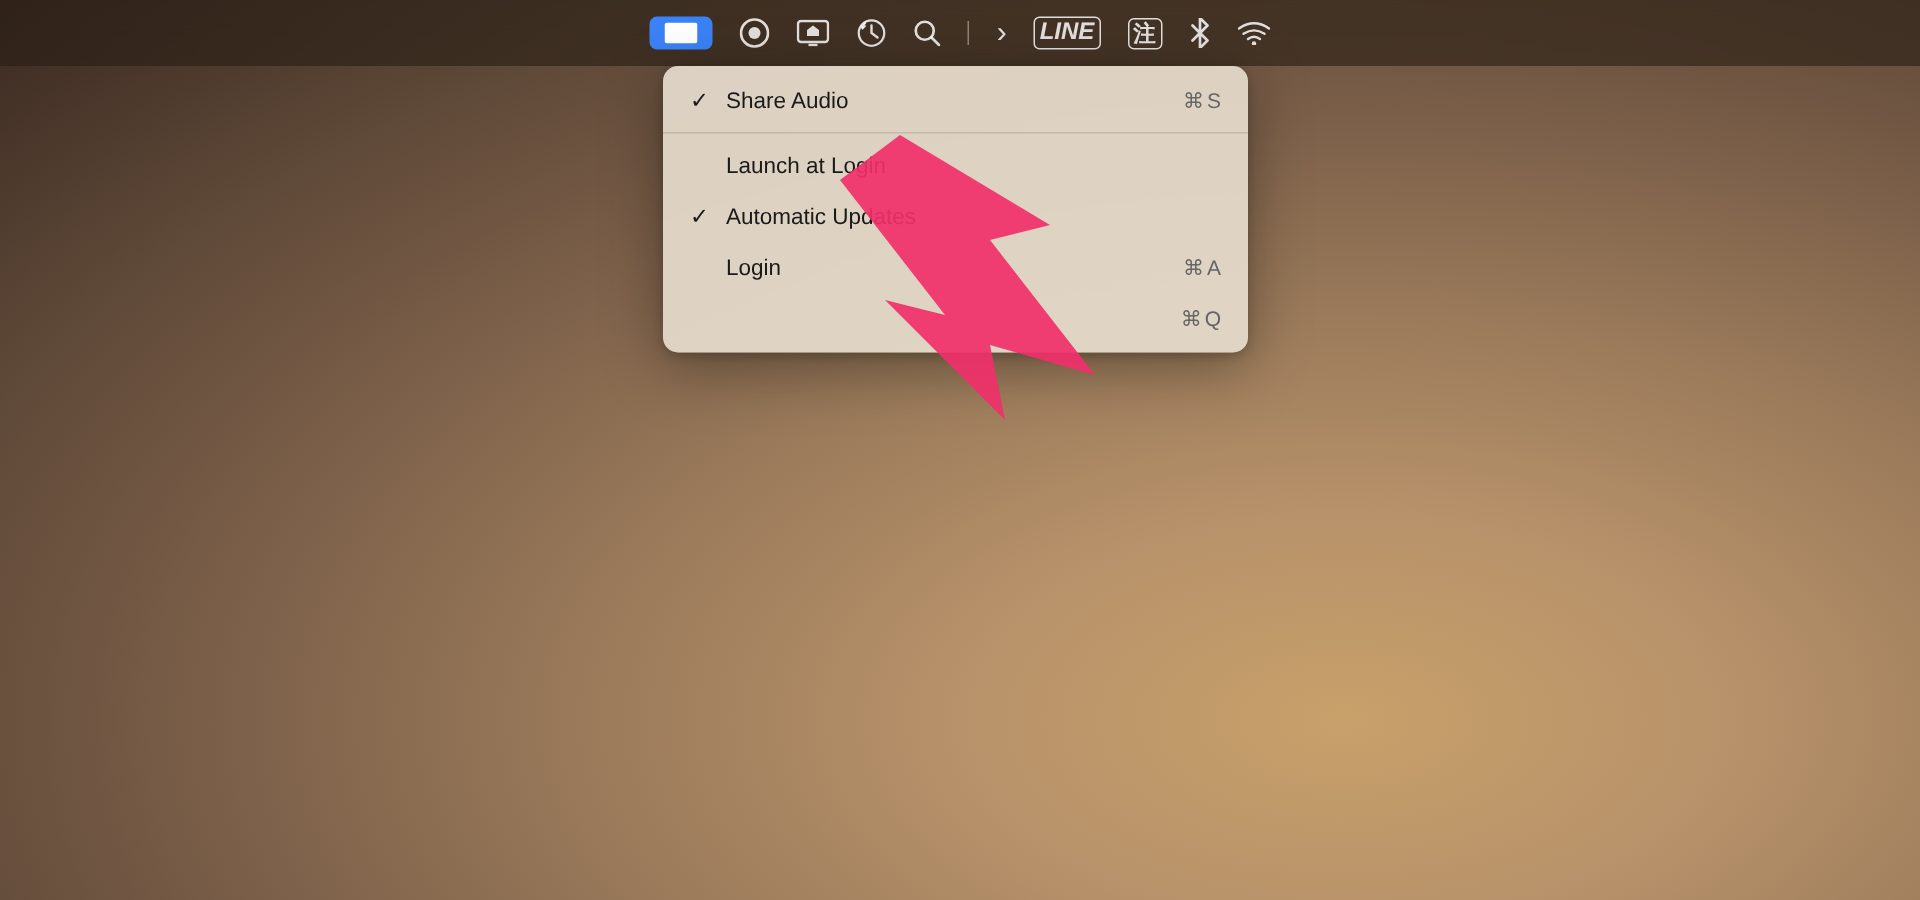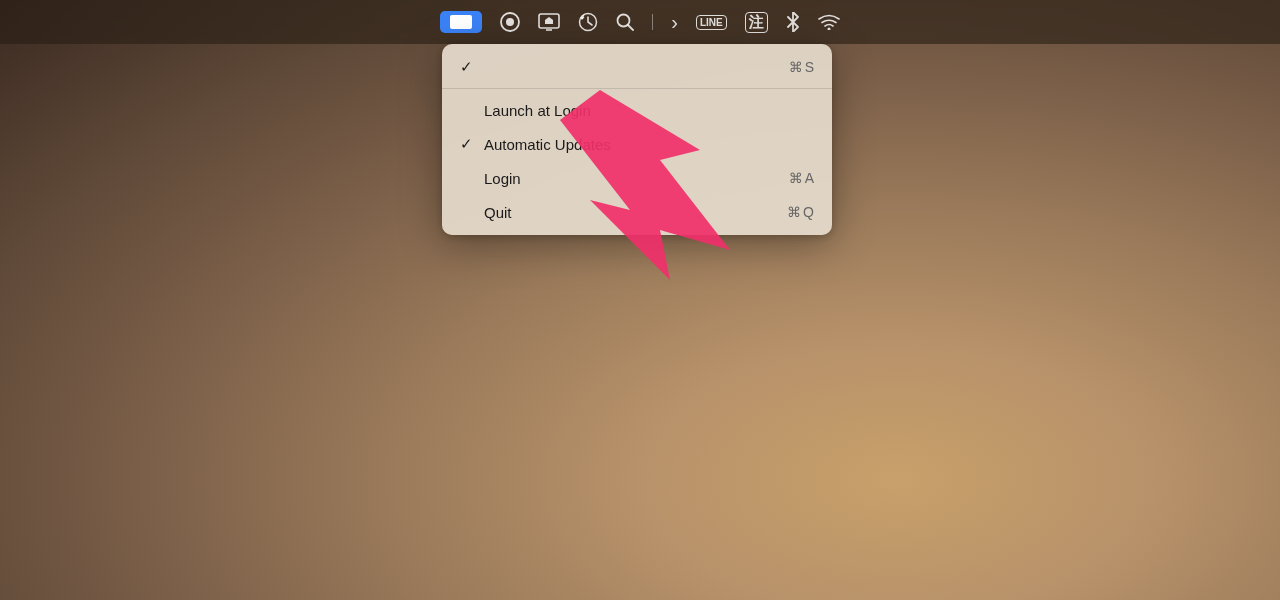--- a/index.html
+++ b/index.html
@@ -178,21 +178,21 @@
         <svg width="18" height="18" viewBox="0 0 18 18" fill="none">
           <circle cx="7.5" cy="7.5" r="6" stroke="rgba(255,255,255,0.85)" stroke-width="1.8" fill="none"></circle>
           <line x1="12" y1="12" x2="17" y2="17" stroke="rgba(255,255,255,0.85)" stroke-width="1.8" stroke-linecap="round"></line>
         </svg>
       </div>
 
       <div class="menubar-divider"></div>
 
       <div class="menubar-icon" style="font-size:20px; color:rgba(255,255,255,0.85);">›</div>
 
-      <div class="menubar-icon" style="font-size:10px; font-weight:700; border:1.5px solid rgba(255,255,255,0.85); border-radius:4px; padding:1px 3px; color:rgba(255,255,255,0.85);">LINE</div>
+      <div class="menubar-icon" style="font-size:16px; font-weight:700; border:1.5px solid rgba(255,255,255,0.85); border-radius:4px; padding:1px 3px; color:rgba(255,255,255,0.85);font-style:italic;">LINE</div>
 
       <div class="menubar-icon" style="font-size:15px; font-weight:600; border:1.5px solid rgba(255,255,255,0.85); border-radius:4px; padding:0px 3px; color:rgba(255,255,255,0.85);">注</div>
 
       <div class="menubar-icon">
         <svg width="14" height="20" viewBox="0 0 14 20" fill="none">
           <path d="M2 5 L12 15 L7 20 L7 0 L12 5 L2 15" stroke="rgba(255,255,255,0.85)" stroke-width="1.8" stroke-linecap="round" stroke-linejoin="round" fill="none"></path>
         </svg>
       </div>
 
       <div class="menubar-icon">
@@ -203,20 +203,21 @@
           <circle cx="11" cy="15" r="1.5" fill="rgba(255,255,255,0.85)"></circle>
         </svg>
       </div>
     </div>
   </div>
 
   <div class="dropdown-menu">
 
     <div class="menu-item">
       <span class="check">✓</span>
+      <span class="label">Share Audio</span>
       <span class="shortcut">
         <span class="cmd">⌘</span>
         <span>S</span>
       </span>
     </div>
 
     <div class="menu-separator"></div>
 
     <div class="menu-item">
       <span class="check" style="visibility:hidden;">✓</span>
@@ -234,21 +235,20 @@
       <span class="check" style="visibility:hidden;">✓</span>
       <span class="label">Login</span>
       <span class="shortcut">
         <span class="cmd">⌘</span>
         <span>A</span>
       </span>
     </div>
 
     <div class="menu-item">
       <span class="check" style="visibility:hidden;">✓</span>
-      <span class="label">Quit</span>
       <span class="shortcut">
         <span class="cmd">⌘</span>
         <span>Q</span>
       </span>
     </div>
   </div>
 
   <div class="arrow-annotation">
     <svg class="arrow-svg" viewBox="0 0 220 200" xmlns="http://www.w3.org/2000/svg">
 

